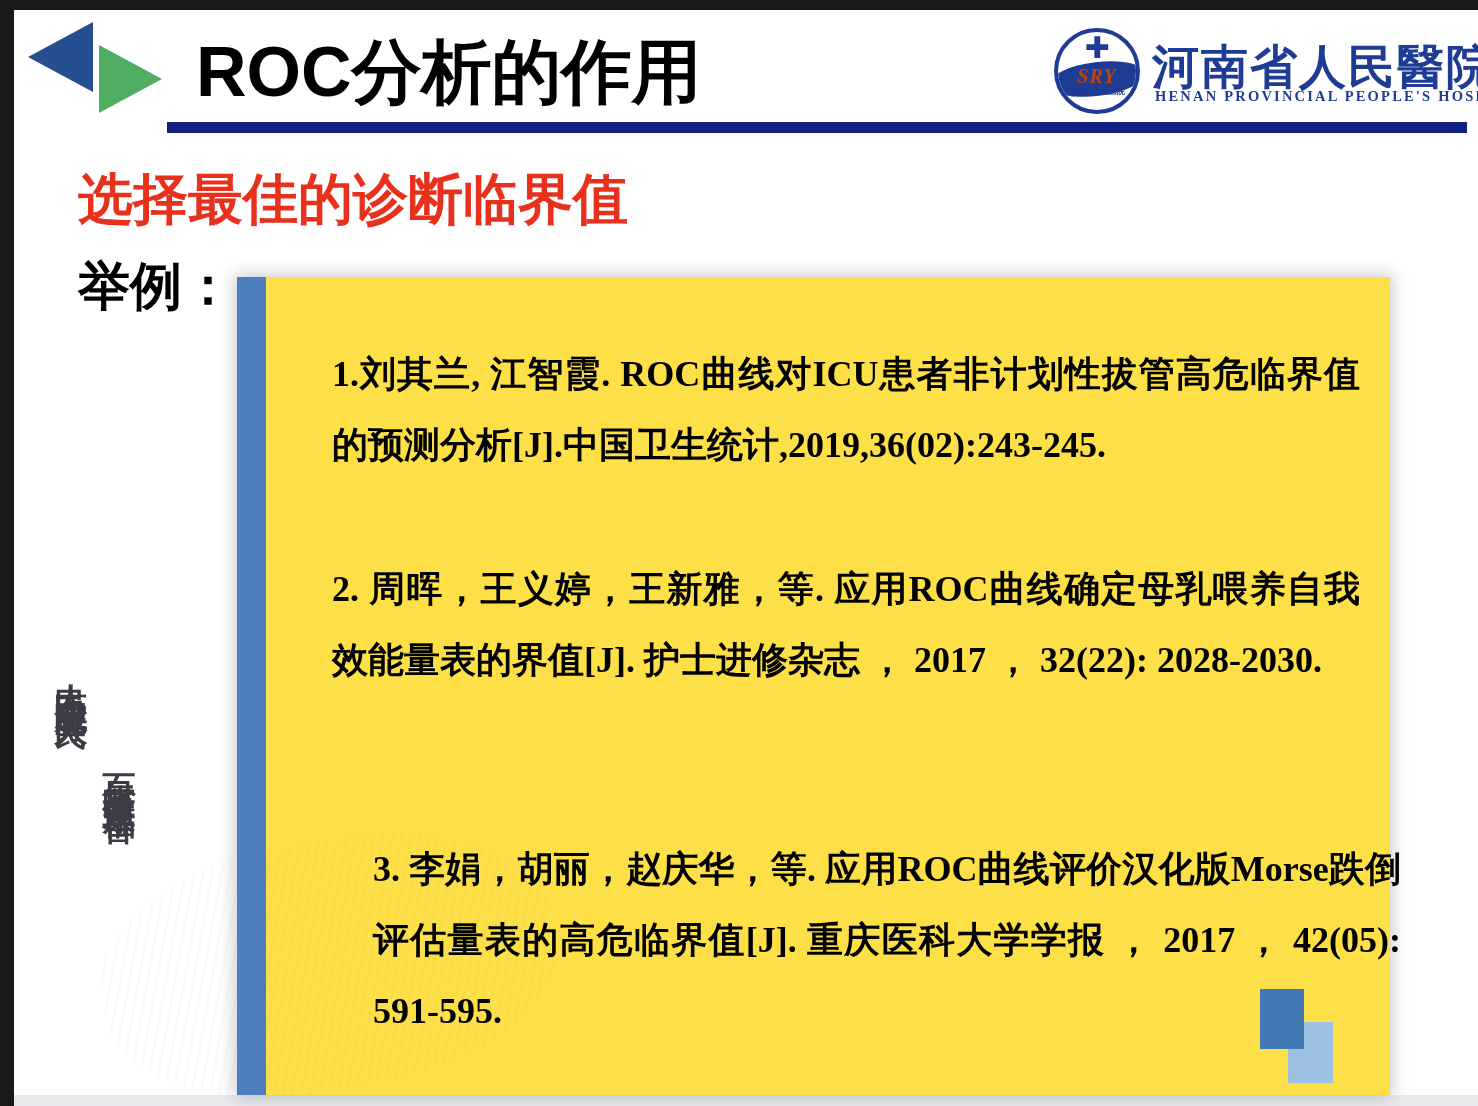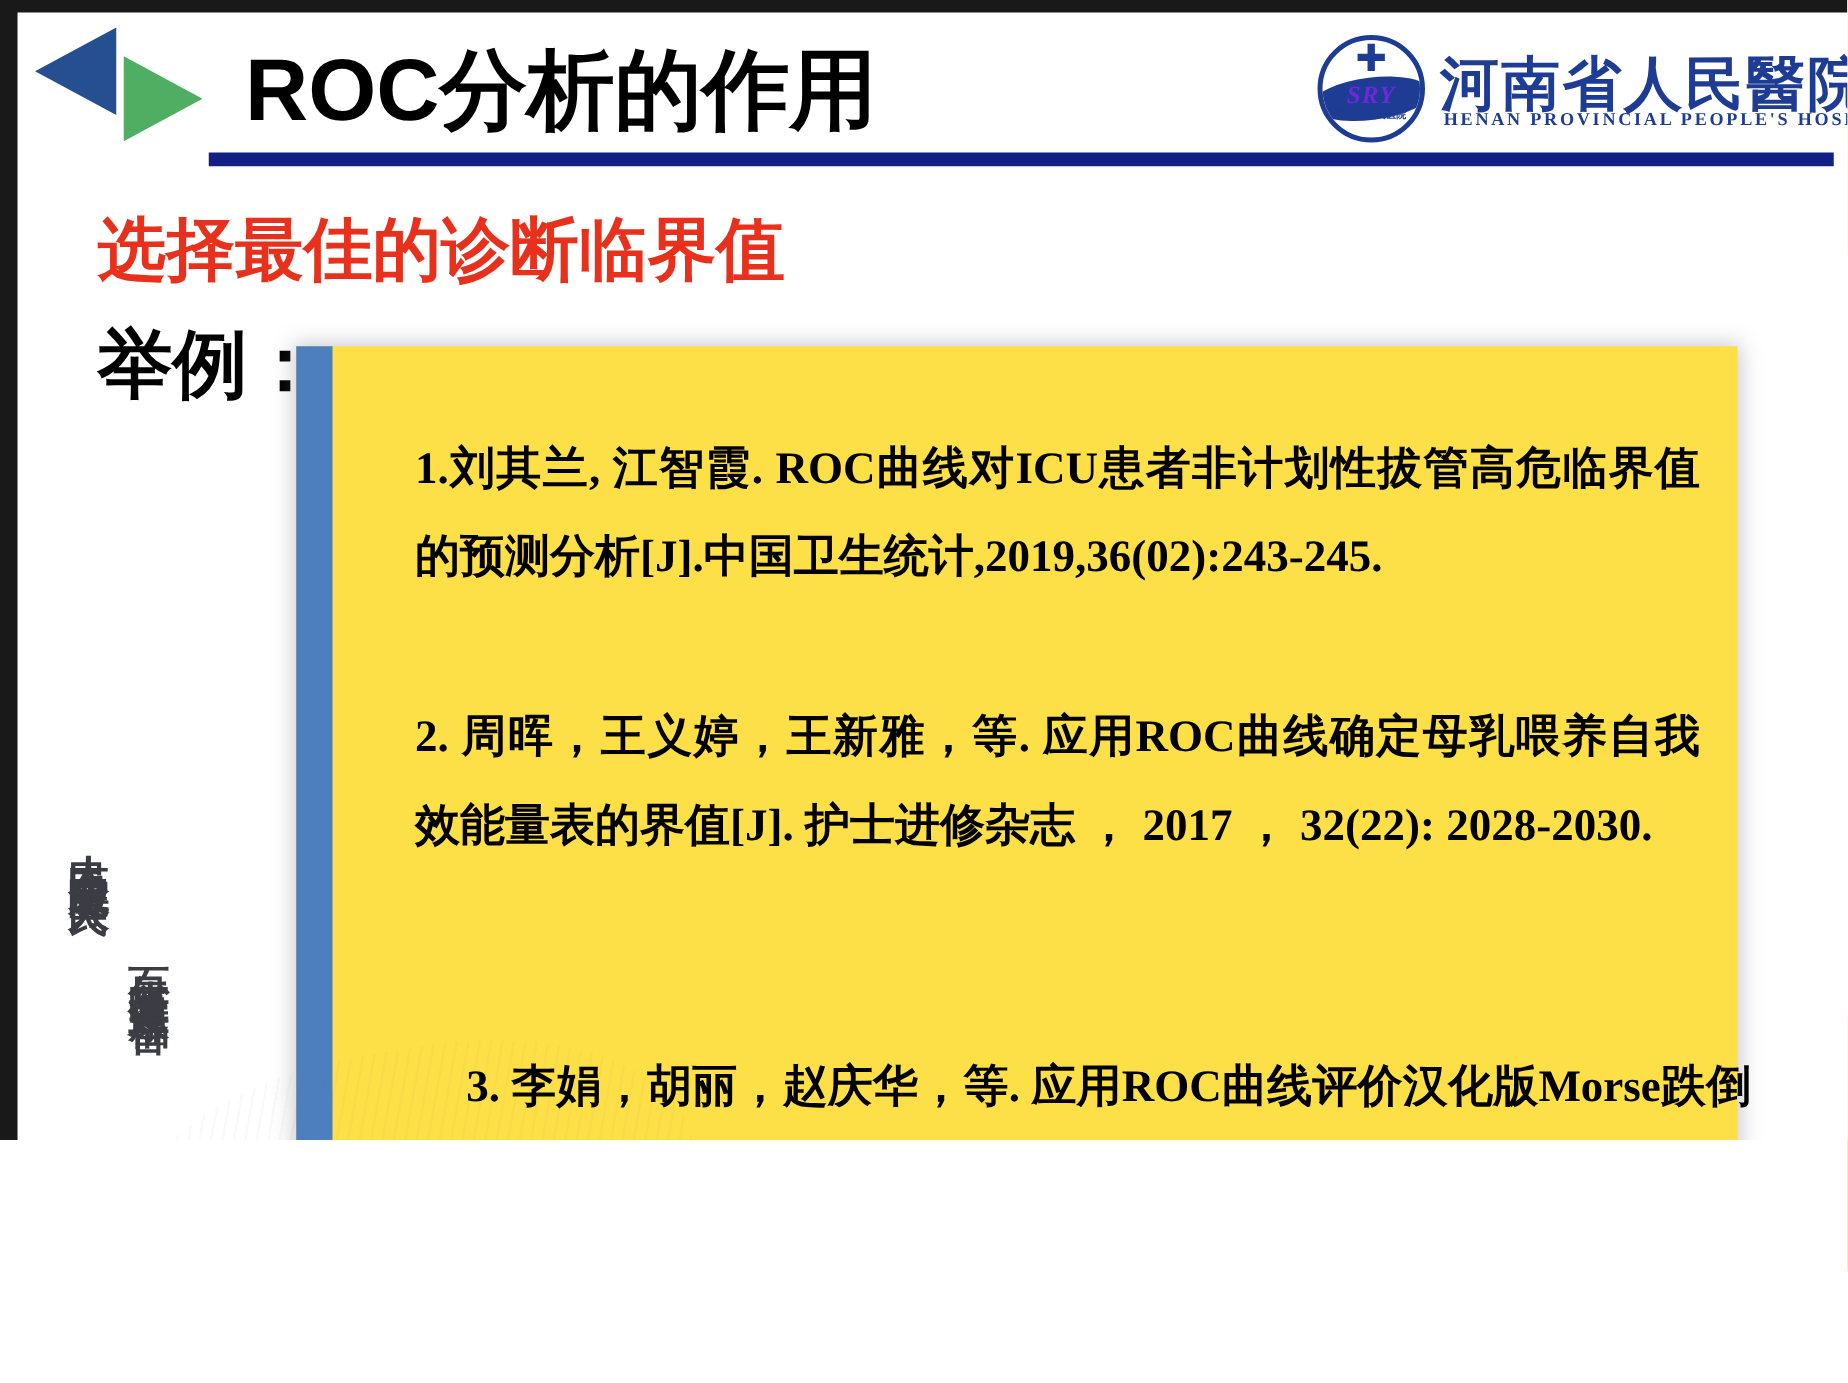--- a/index.html
+++ b/index.html
@@ -1,21 +1,21 @@
 <!DOCTYPE html>
 <html><head>
 <meta charset="utf-8">
 <style>
   * { margin: 0; padding: 0; box-sizing: border-box; }
   html, body { background: #ffffff; font-family: "Liberation Sans", sans-serif; }
 
   .slide {
     position: relative;
     width: 1478px;
-    height: 912px;
+    height: 1106px;
     background: #ffffff;
     overflow: hidden;
   }
 
   
   .edge-top   { position: absolute; left: 0; top: 0; width: 1478px; height: 10px; background: #191919; }
   .edge-left  { position: absolute; left: 0; top: 0; width: 14px; height: 1106px; background: #191919; }
   .edge-bottom-strip { position: absolute; left: 14px; top: 1095px; width: 1464px; height: 11px; background: #e9e9ed; }
 
   
@@ -57,21 +57,21 @@
     transform: rotate(-7deg);
   }
   .emblem-cross {
     position: absolute; left: 0; top: 0px; width: 100%;
     text-align: center; font-size: 30px; font-weight: 900;
     color: #1e3c94; line-height: 32px;
     font-family: "DejaVu Sans", sans-serif;
   }
   .emblem-sry {
     position: absolute; left: 0; top: 33px; width: 100%;
-    text-align: center; color: #6d28d9; font-style: italic;
+    text-align: center; color: #c2410c; font-style: italic;
     font-weight: bold; font-size: 20px; letter-spacing: 1px;
     font-family: "Liberation Serif", serif;
   }
   .emblem-caption {
     position: absolute; left: 0; bottom: 13px; width: 100%;
     text-align: center; font-size: 8px; color: #1e3c94; font-weight: bold;
     white-space: nowrap;
   }
   .hospital-name-cn {
     position: absolute; left: 1152px; top: 36px;
@@ -87,21 +87,21 @@
   }
 
   .section-heading {
     position: absolute; left: 78px; top: 163px;
     font-size: 55px; font-weight: 900; color: #e7311d;
     white-space: nowrap;
   }
 
   .example-label {
     position: absolute; left: 78px; top: 252px;
-    font-size: 60px; font-weight: 900; color: #000;
+    font-size: 52px; font-weight: 900; color: #000;
     white-space: nowrap;
   }
 
   
   .content-box {
     position: absolute; left: 237px; top: 277px;
     width: 1153px; height: 818px; background: #fde047;
     box-shadow: 0 0 16px 2px rgba(110,110,128,0.38);
   }
   .content-box-bar {

